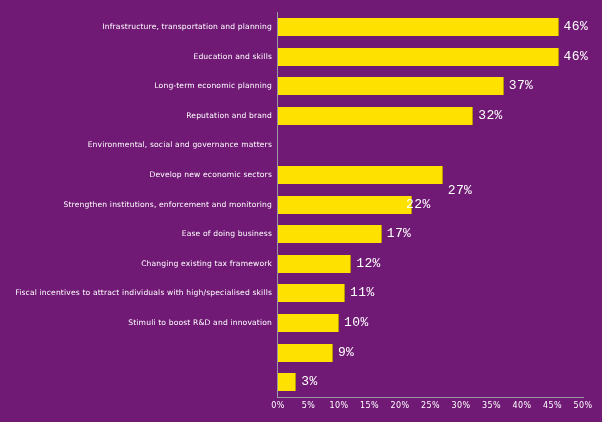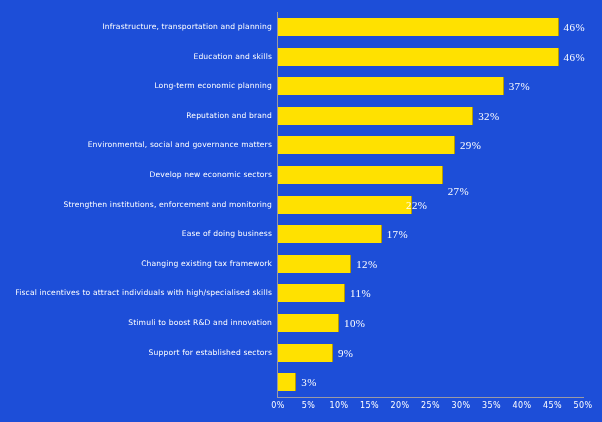--- a/index.html
+++ b/index.html
@@ -65,24 +65,24 @@
     border-right: 1px solid #b59a00;
     box-sizing: border-box;
   }
 
   .bar-value {
     position: absolute;
     top: 6px;
     height: 18px;
     line-height: 18px;
     color: #ffffff;
-    font-size: 11px;
+    font-size: 13px;
     letter-spacing: 0.4px;
     white-space: nowrap;
-    font-family: Liberation Serif, serif;
+    font-family: Liberation Mono, monospace;
   }
 
   
   #y-axis-line {
     position: absolute;
     left: 277px;
     top: 12px;
     width: 1px;
     height: 386px;
     background: #9a9aa5;
@@ -112,21 +112,21 @@
     color: #ffffff;
     font-size: 8px;
     letter-spacing: 0.4px;
     white-space: nowrap;
     font-family: "DejaVu Sans", sans-serif;
   }
 </style>
 </head>
 <body style="background: rgb(47, 47, 59);">
 
-<div id="chart-root" style="background: #1d4ed8;">
+<div id="chart-root" style="background: #701a75;">
 
   <div id="plot-rows">
       <div class="row" style="top: 12px;">
         <div class="cat-label">Infrastructure, transportation and planning</div>
         <div class="bar-track">
           <div class="bar" style="width: 280.6px; background: rgb(255, 225, 0); border-right-color: rgb(181, 154, 0);"></div>
           <div class="bar-value" style="left: 285.6px;">46%</div>
         </div>
       </div>
       <div class="row" style="top: 41.6px;">
@@ -145,24 +145,20 @@
       </div>
       <div class="row" style="top: 100.8px;">
         <div class="cat-label">Reputation and brand</div>
         <div class="bar-track">
           <div class="bar" style="width: 195.2px; background: rgb(255, 225, 0); border-right-color: rgb(181, 154, 0);"></div>
           <div class="bar-value" style="left: 200.2px;">32%</div>
         </div>
       </div>
       <div class="row" style="top: 130.4px;">
         <div class="cat-label">Environmental, social and governance matters</div>
-        <div class="bar-track">
-          <div class="bar" style="width: 176.9px; background: rgb(255, 225, 0); border-right-color: rgb(181, 154, 0);"></div>
-          <div class="bar-value" style="left: 181.9px;">29%</div>
-        </div>
       </div>
       <div class="row" style="top: 160px;">
         <div class="cat-label">Develop new economic sectors</div>
         <div class="bar-track">
           <div class="bar" style="width: 164.7px; background: rgb(255, 225, 0); border-right-color: rgb(181, 154, 0);"></div>
           <div class="bar-value" style="left: 169.7px; margin-top: 16px;">27%</div>
         </div>
       </div>
       <div class="row" style="top: 189.6px;">
         <div class="cat-label">Strengthen institutions, enforcement and monitoring</div>
@@ -193,21 +189,20 @@
         </div>
       </div>
       <div class="row" style="top: 308px;">
         <div class="cat-label">Stimuli to boost R&amp;D and innovation</div>
         <div class="bar-track">
           <div class="bar" style="width: 61px; background: rgb(255, 225, 0); border-right-color: rgb(181, 154, 0);"></div>
           <div class="bar-value" style="left: 66px;">10%</div>
         </div>
       </div>
       <div class="row" style="top: 337.6px;">
-        <div class="cat-label">Support for established sectors</div>
         <div class="bar-track">
           <div class="bar" style="width: 54.9px; background: rgb(255, 225, 0); border-right-color: rgb(181, 154, 0);"></div>
           <div class="bar-value" style="left: 59.9px;">9%</div>
         </div>
       </div>
       <div class="row" style="top: 367.2px;">
         <div class="bar-track">
           <div class="bar" style="width: 18.3px; background: rgb(255, 225, 0); border-right-color: rgb(181, 154, 0);"></div>
           <div class="bar-value" style="left: 23.3px;">3%</div>
         </div>

